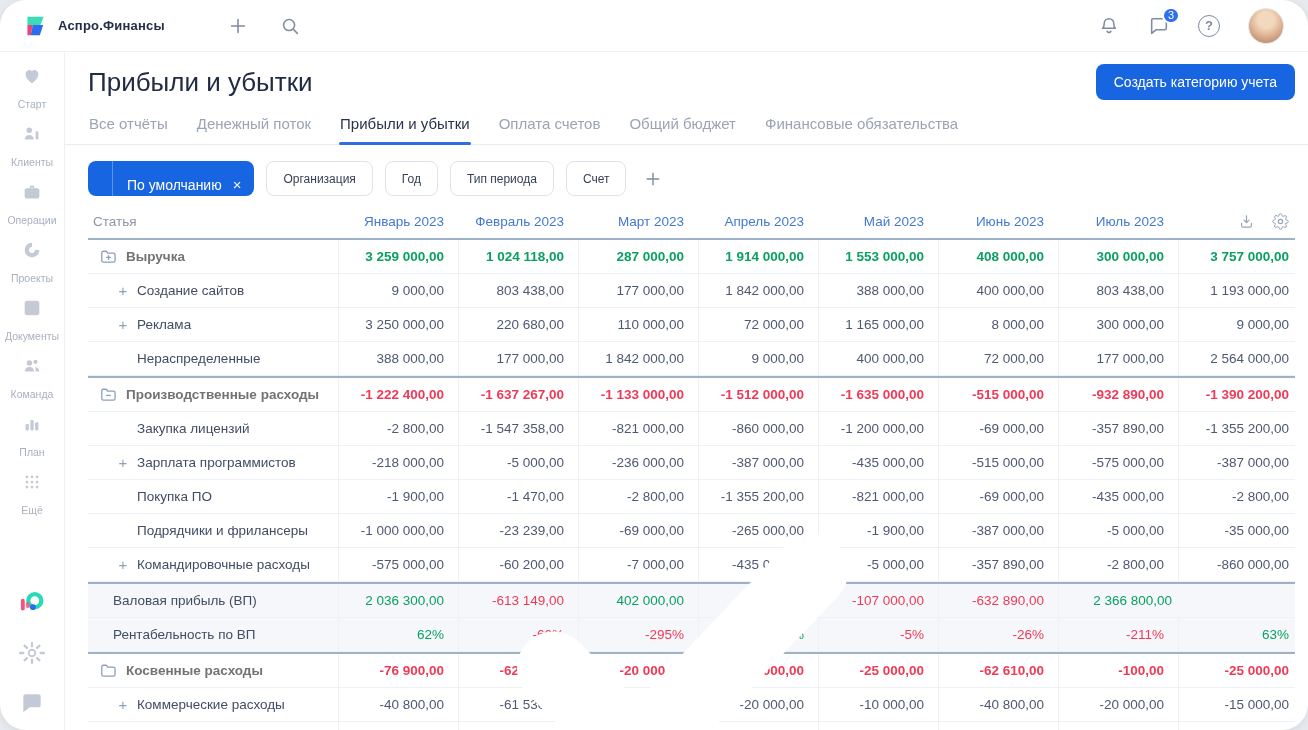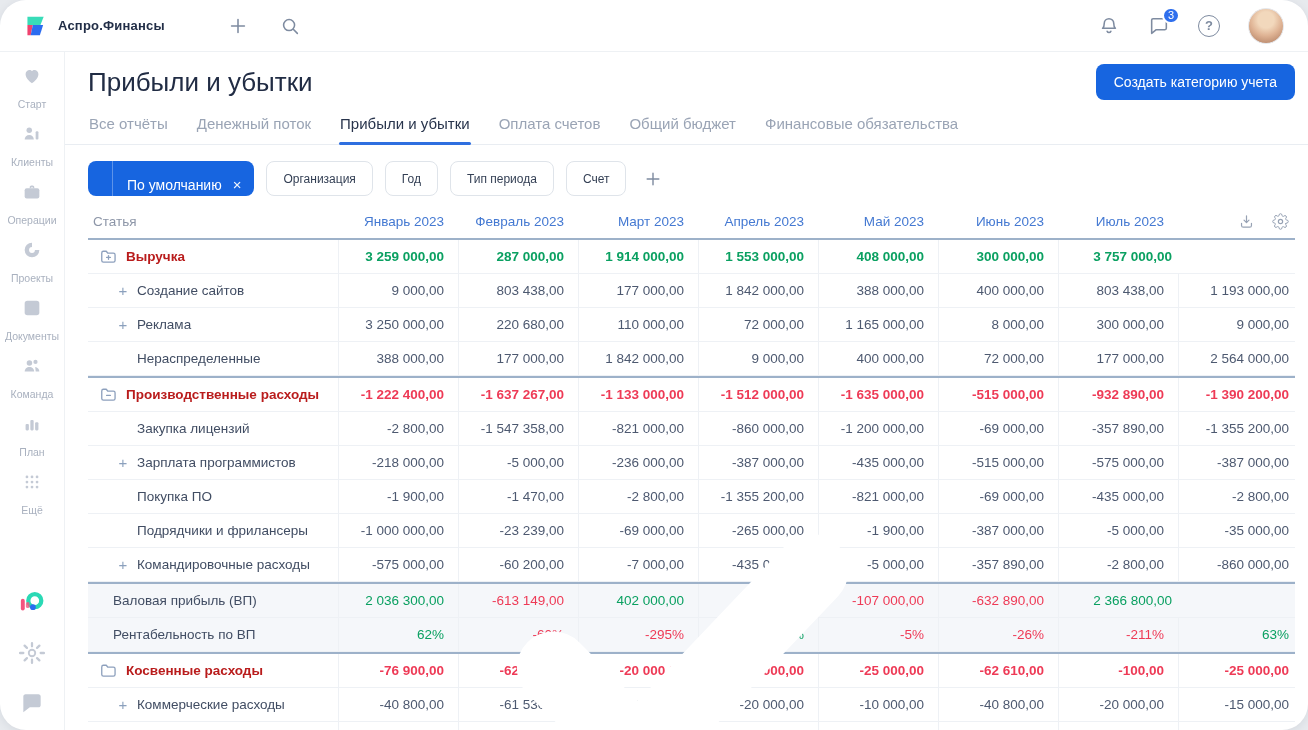--- a/index.html
+++ b/index.html
@@ -76,21 +76,21 @@
   .cell { height:33px; display:flex; align-items:center; justify-content:flex-end;
     padding-right:14px; font-size:13.5px; color:#4d5970; white-space:nowrap; }
   .cell.val { border-left:1px solid #eef1f5; }
   .cell.last { padding-right:6px; }
   .cell.label { justify-content:flex-start; padding-right:4px; padding-left:5px; color:#414d63; }
   .thead { border-bottom:none; }
   .thead .cell { color:#8d96a8; border-left:none; }
   .thead .cell.month { color:#4479d2; font-weight:500; }
   .thead .cell.last { gap:17px; color:#97a2b4; }
   .thead .icn { width:17px; height:17px; cursor:pointer; }
-  .trow.section .cell.label { color:#b91c1c; font-weight:600; }
+  .trow.section .cell.label { color:#737373; font-weight:600; }
   .pos { color:#0aa061; }
   .neg { color:#ee3a56; }
   .trow.section .pos, .trow.section .neg { font-weight:700; }
   .trow.summary .cell { font-weight:500; }
   .lvl-section { padding-left:12px !important; gap:9px; }
   .lvl-exp { padding-left:29px !important; gap:8px; }
   .lvl-plain { padding-left:49px !important; }
   .lvl-sum { padding-left:25px !important; }
   .folder-icn { width:17px; height:15px; color:#8da0bd; flex:0 0 auto; }
   .expand { color:#8ba0bd; font-size:15px; width:12px; text-align:center; cursor:pointer; flex:0 0 auto; }
@@ -323,20 +323,21 @@
               <div class="cell label lvl-section">
                 <span class="icn folder-icn">
                   <svg viewBox="0 0 18 16" fill="none" stroke="currentColor" stroke-width="1.4" stroke-linecap="round" stroke-linejoin="round">
                     <path d="M1.8 4.2c0-1 .8-1.8 1.8-1.8h3l1.5 1.9h6.1c1 0 1.8.8 1.8 1.8v6.1c0 1-.8 1.8-1.8 1.8H3.6c-1 0-1.8-.8-1.8-1.8z"></path>
                     <path d="M9 7v4M7 9h4"></path>
                   </svg>
                 </span>
                 <span class="lbl">Выручка</span>
               </div>
               <div class="cell val pos">3 259 000,00</div>
+              <div class="cell val pos">1 024 118,00</div>
               <div class="cell val pos">287 000,00</div>
               <div class="cell val pos">1 914 000,00</div>
               <div class="cell val pos">1 553 000,00</div>
               <div class="cell val pos">408 000,00</div>
               <div class="cell val pos">300 000,00</div>
               <div class="cell val last pos">3 757 000,00</div>
             </div>
             <div class="trow">
               <div class="cell label lvl-exp">
                 <span class="expand">+</span>

